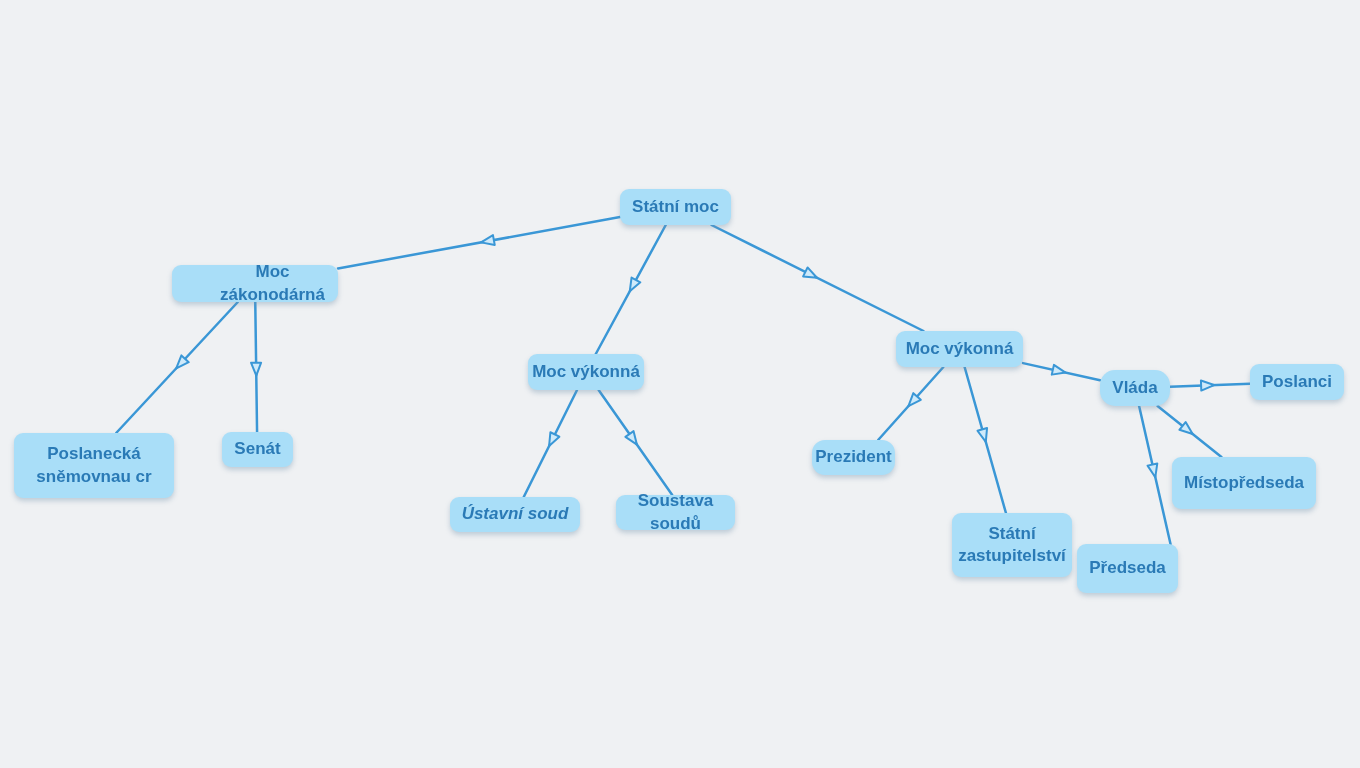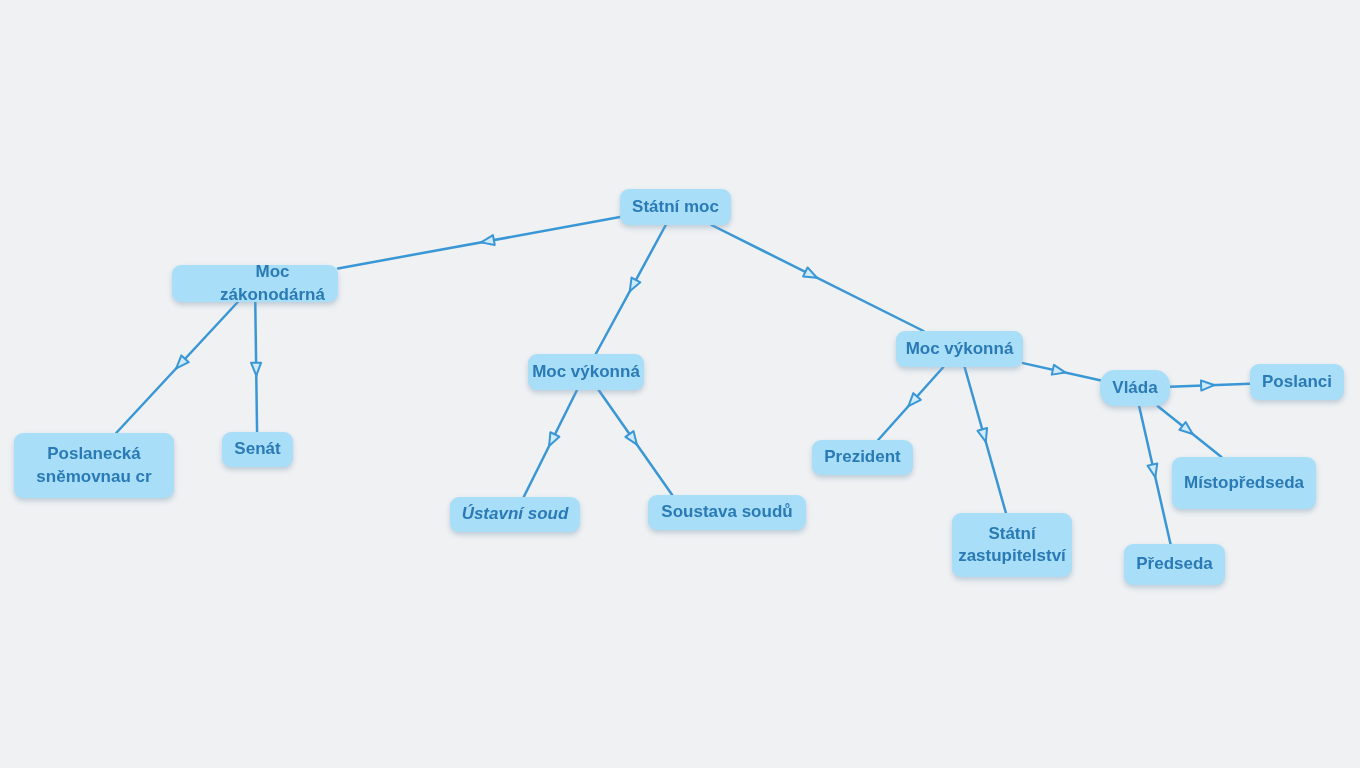--- a/index.html
+++ b/index.html
@@ -82,23 +82,23 @@
       <polygon points="1155.3072857773077,477.1978248699468 1147.5462251296497,465.6321023407067 1157.2967249295677,463.4122479193997" fill="#cfeafa" stroke="#3a97d6" stroke-width="2" stroke-linejoin="round"></polygon>
     </svg>
   <div class="node-layer">
       <div class="node" style="left: 620px; top: 189px; width: 111px; height: 36px;"><span>Státní moc</span></div>
       <div class="node" style="left: 172px; top: 265px; width: 166px; height: 37px; padding-left: 35px;"><span>Moc zákonodárná</span></div>
       <div class="node" style="left: 14px; top: 433px; width: 160px; height: 65px;"><span>Poslanecká
 sněmovnau cr</span></div>
       <div class="node" style="left: 222px; top: 432px; width: 71px; height: 35px;"><span>Senát</span></div>
       <div class="node" style="left: 528px; top: 354px; width: 116px; height: 36px;"><span>Moc výkonná</span></div>
       <div class="node" style="left: 450px; top: 497px; width: 130px; height: 35px; font-style: italic;"><span>Ústavní soud</span></div>
-      <div class="node" style="left: 616px; top: 495px; width: 158px; height: 35px; margin-left: 32px;"><span>Soustava soudů</span></div>
+      <div class="node" style="left: 616px; top: 495px; width: 119px; height: 35px;"><span>Soustava soudů</span></div>
       <div class="node" style="left: 896px; top: 331px; width: 127px; height: 36px;"><span>Moc výkonná</span></div>
-      <div class="node" style="left: 812px; top: 440px; width: 101px; height: 35px;"><span>Prezident</span></div>
+      <div class="node" style="left: 812px; top: 440px; width: 83px; height: 35px; border-radius: 13px;"><span>Prezident</span></div>
       <div class="node" style="left: 952px; top: 513px; width: 120px; height: 64px;"><span>Státní
 zastupitelství</span></div>
       <div class="node" style="left: 1100px; top: 370px; width: 70px; height: 36px; border-radius: 15px;"><span>Vláda</span></div>
       <div class="node" style="left: 1250px; top: 364px; width: 94px; height: 36px;"><span>Poslanci</span></div>
       <div class="node" style="left: 1172px; top: 457px; width: 144px; height: 52px;"><span>Místopředseda</span></div>
-      <div class="node" style="left: 1124px; top: 544px; width: 101px; height: 41px;"><span>Předseda</span></div>
+      <div class="node" style="left: 1077px; top: 544px; width: 101px; height: 49px;"><span>Předseda</span></div>
     </div>
 </div>
 
 </body></html>

